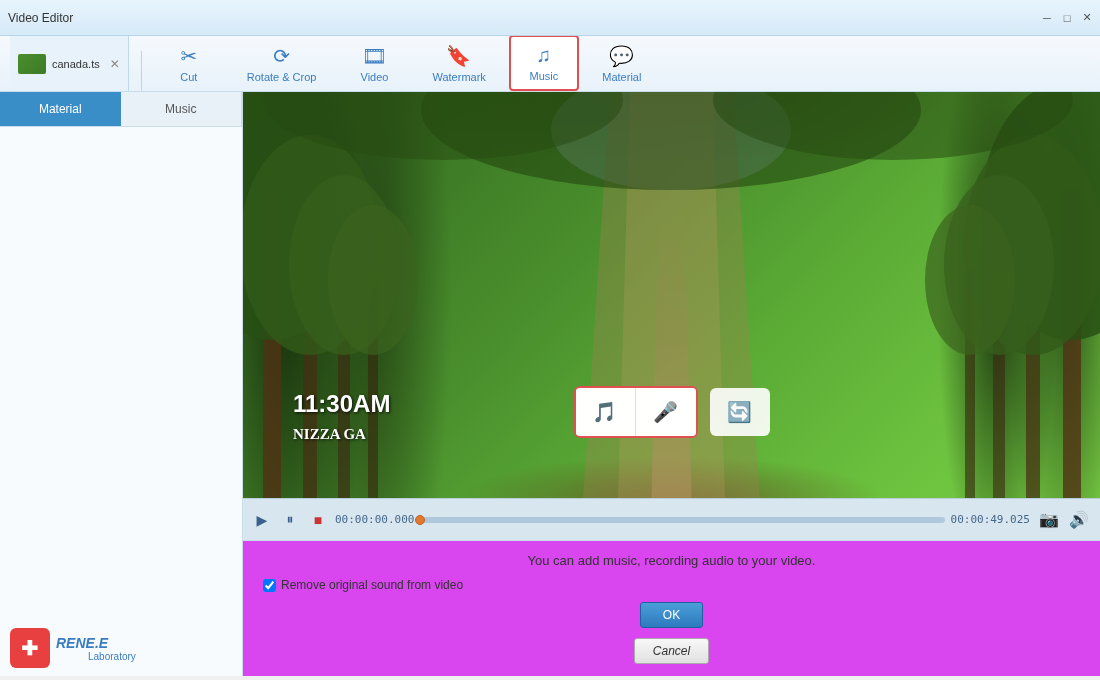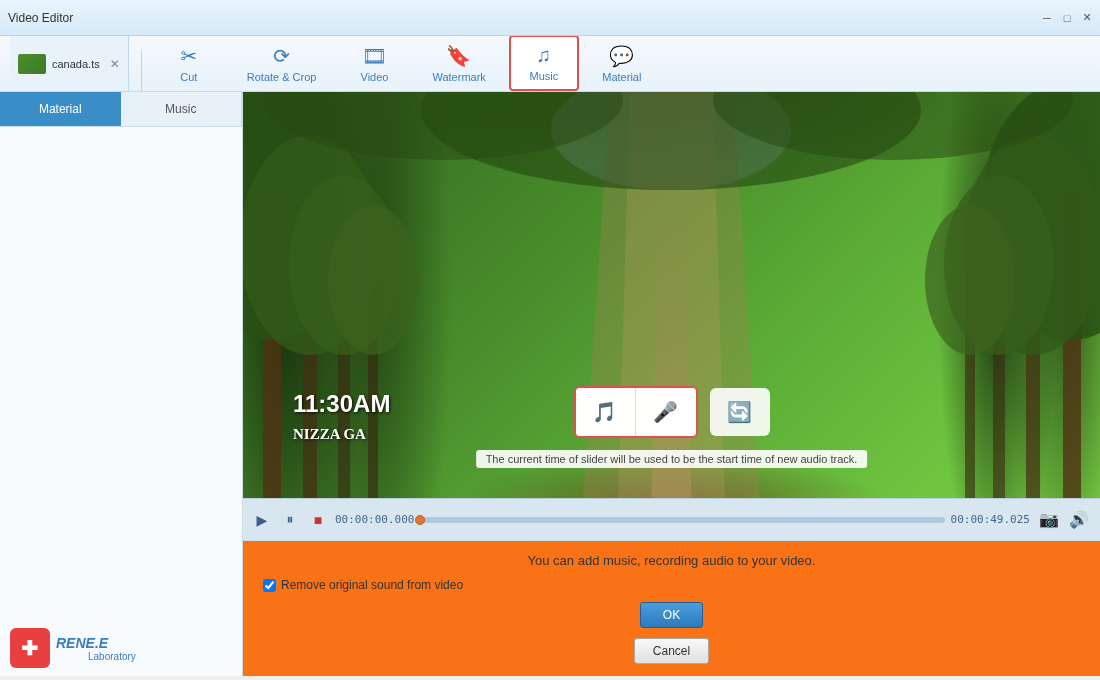--- a/index.html
+++ b/index.html
@@ -327,21 +327,21 @@
       height: 26px;
       border: none;
       background: transparent;
       cursor: pointer;
       font-size: 16px;
       color: #3a6090;
     }
 
     
     .bottom-area {
-      background: #f97316;
+      background: #d946ef;
       border-top: 1px solid #c8dcea;
       padding: 12px 20px;
       display: flex;
       flex-direction: column;
       gap: 10px;
     }
     .bottom-message {
       text-align: center;
       color: #333;
       font-size: 13px;
@@ -371,20 +371,21 @@
       font-size: 12px;
     }
     .btn-cancel {
       background: linear-gradient(to bottom, #f8f8f8, #e0e0e0);
       color: #333;
       border: 1px solid #aaa;
       border-radius: 3px;
       padding: 5px 18px;
       cursor: pointer;
       font-size: 12px;
+      font-style: italic;
     }
 
     
     .logo-area {
       position: absolute;
       bottom: 10px;
       left: 10px;
       display: flex;
       align-items: center;
       gap: 8px;
@@ -566,21 +567,20 @@
           </button>
           <button class="float-btn">
             <span class="float-btn-icon">🎤</span>
           </button>
         </div>
         <button class="float-btn-single">
           <span>🔄</span>
         </button>
       </div>
 
-      <div class="status-message">The current time of slider will be used to be the start time of new audio track.</div>
     </div>
 
     <div class="timeline">
       <button class="play-btn">▶</button>
       <button class="pause-btn">⏸</button>
       <button class="stop-btn" style="color:#cc3333">■</button>
       <span class="time-start">00:00:00.000</span>
       <div class="progress-bar">
         <div class="progress-fill"></div>
         <div class="progress-thumb"></div>

